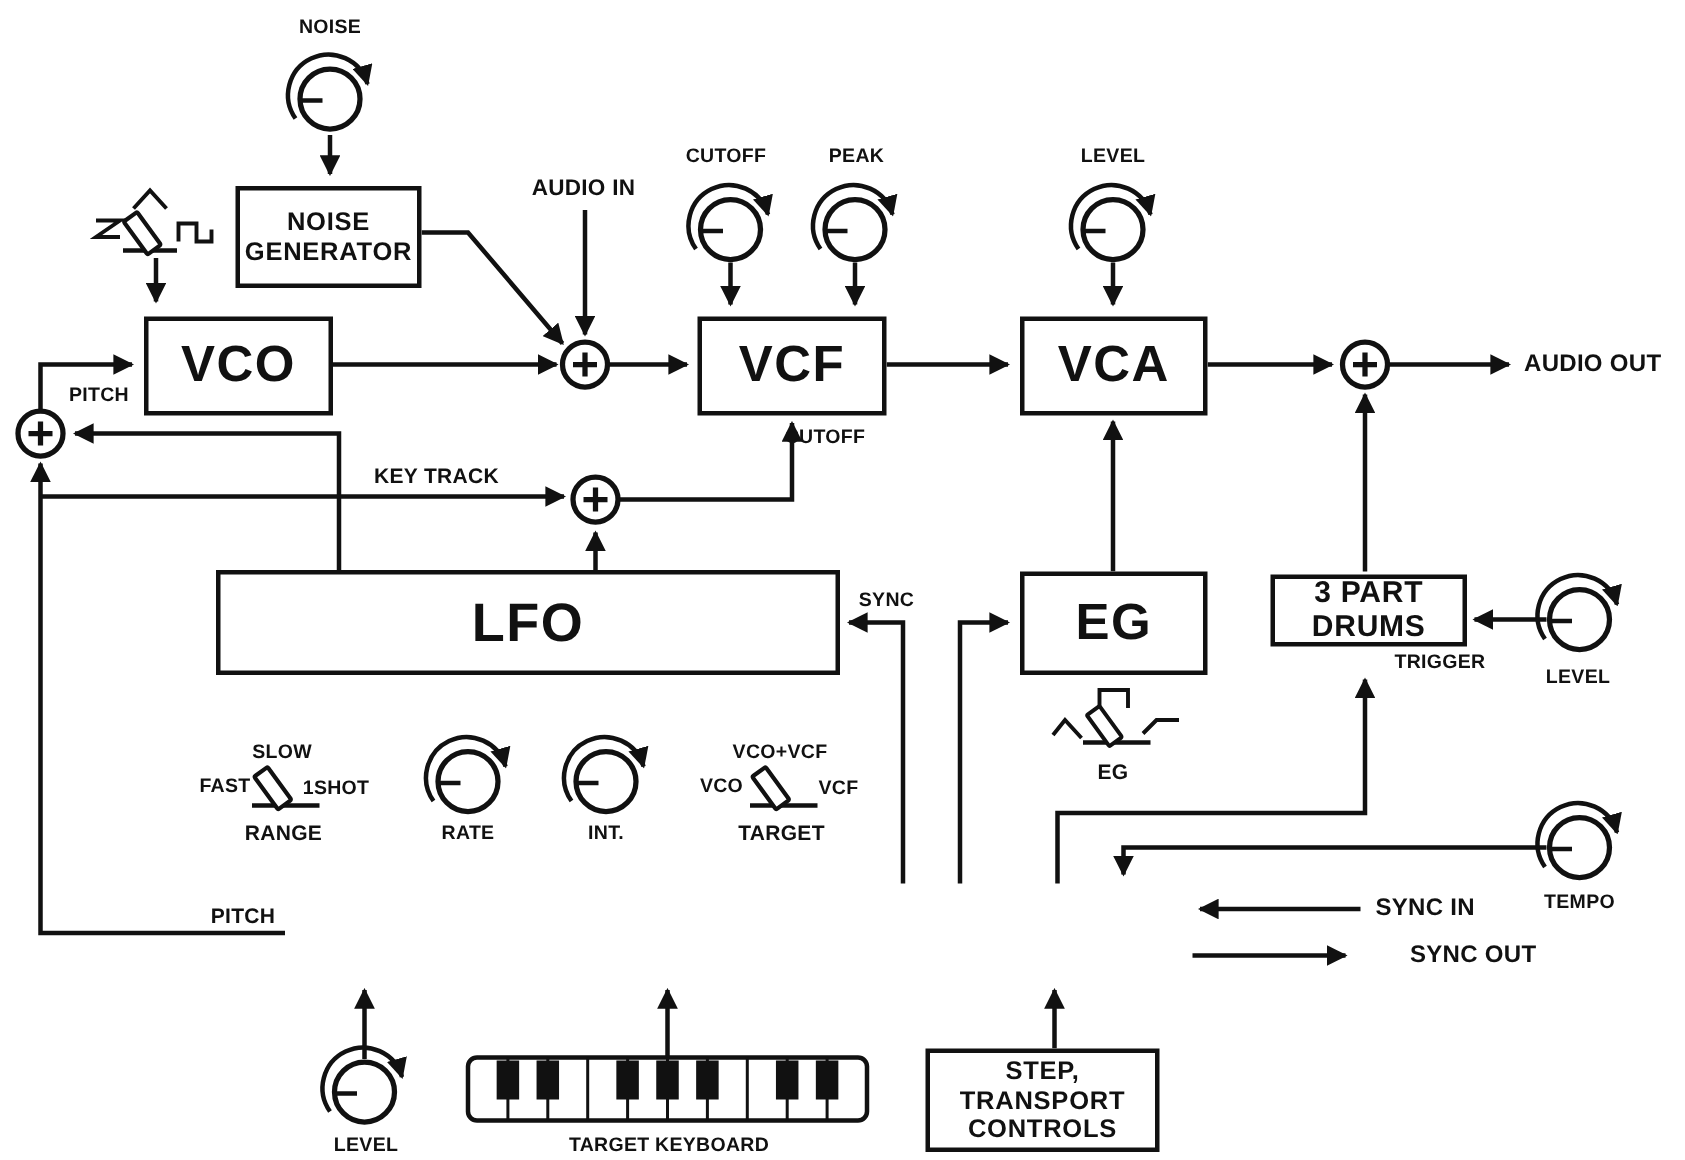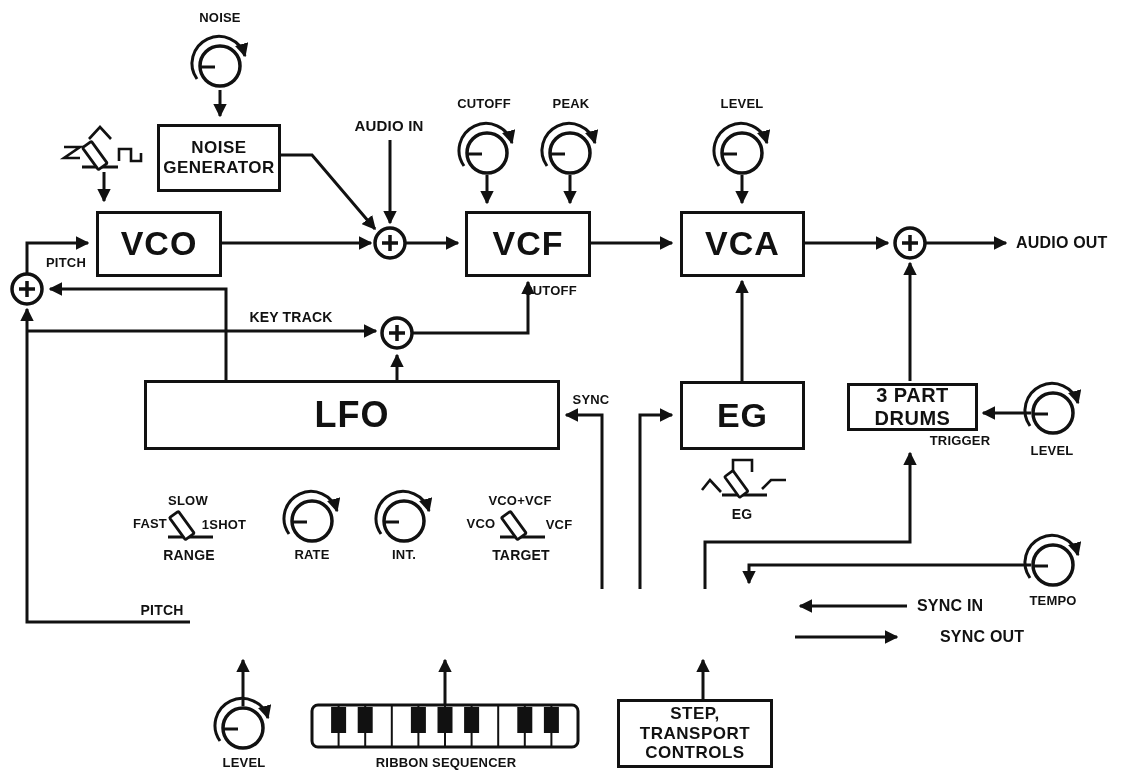--- a/index.html
+++ b/index.html
@@ -186,15 +186,15 @@
 <div class="lbl c" style="left:224px;top:517px;">1SHOT</div>
 <div class="lbl c s14" style="left:189px;top:547px;">RANGE</div>
 <div class="lbl c" style="left:312px;top:547px;">RATE</div>
 <div class="lbl c" style="left:404px;top:547px;">INT.</div>
 <div class="lbl c" style="left:520px;top:493px;">VCO+VCF</div>
 <div class="lbl c" style="left:481px;top:516px;">VCO</div>
 <div class="lbl c" style="left:559px;top:517px;">VCF</div>
 <div class="lbl c s14" style="left:521px;top:547px;">TARGET</div>
 <div class="lbl c s14" style="left:742px;top:506px;">EG</div>
 <div class="lbl c" style="left:244px;top:755px;">LEVEL</div>
-<div class="lbl c" style="left:446px;top:755px;">RIBBON SEQUENCER</div>
+<div class="lbl c" style="left:446px;top:755px;">TARGET KEYBOARD</div>
 
 </div>
 
 </body></html>

